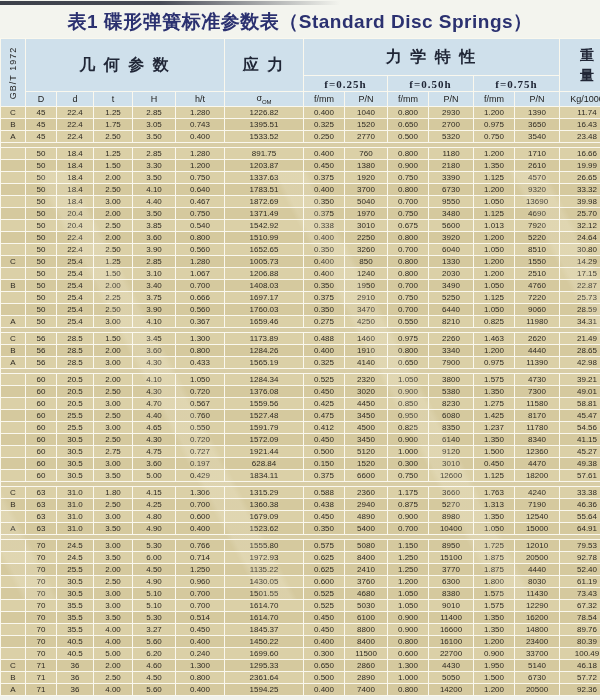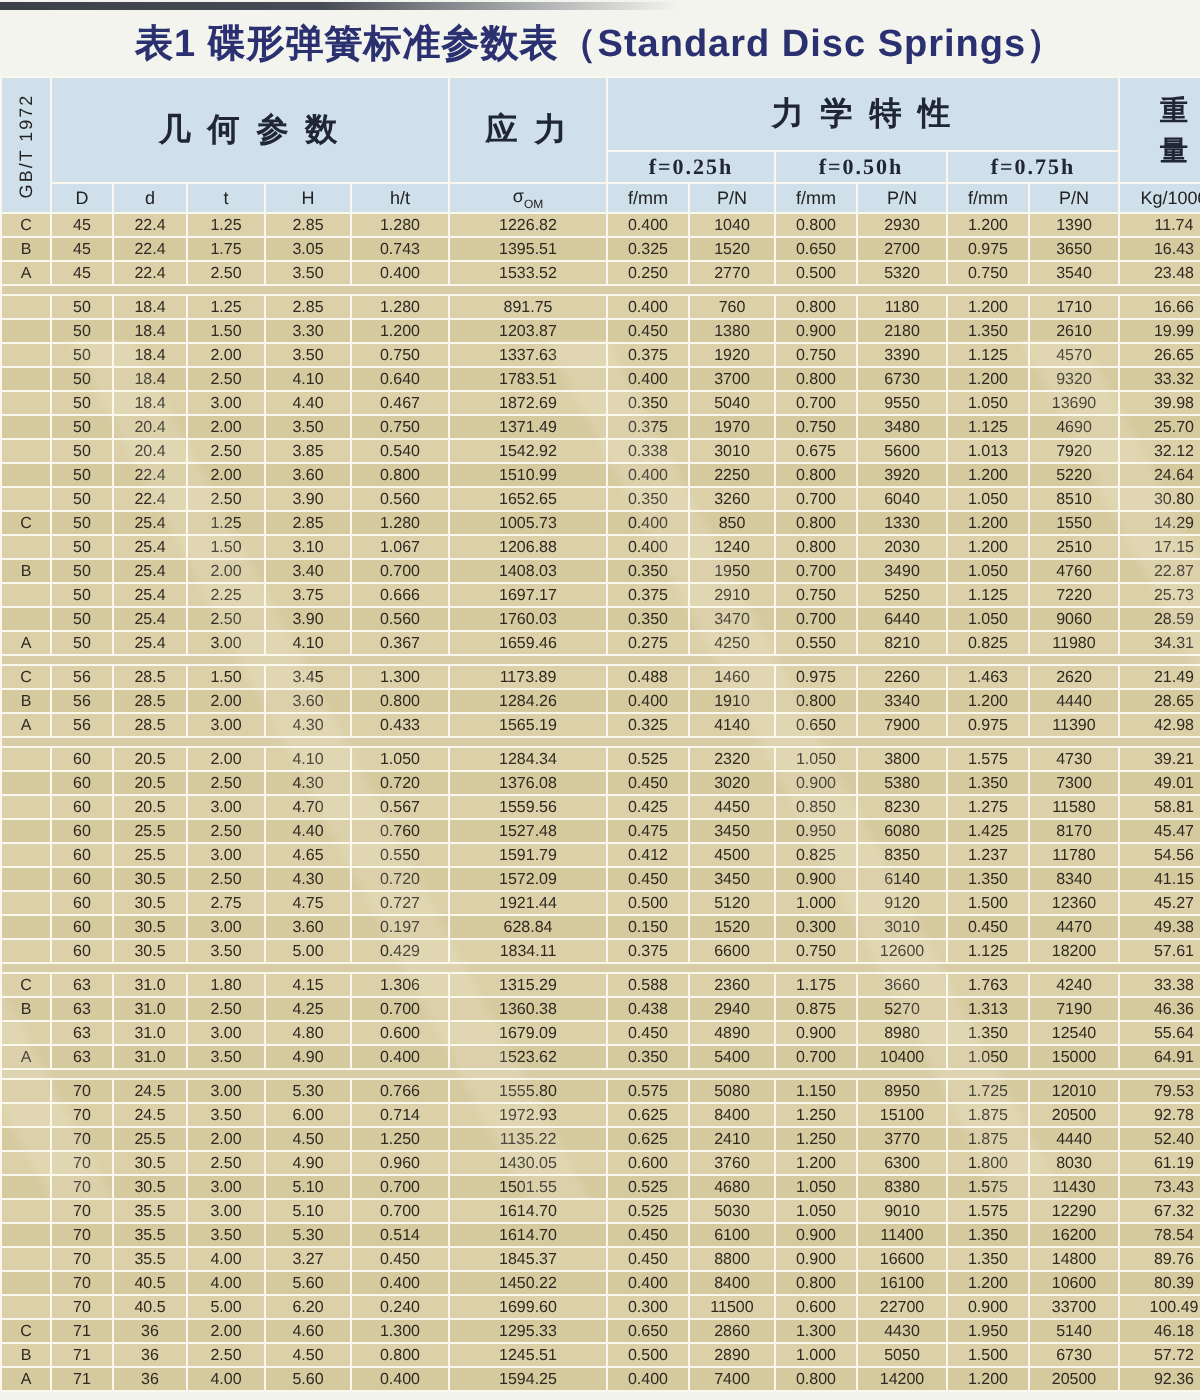--- a/index.html
+++ b/index.html
@@ -811,21 +811,21 @@
           <td>40.5</td>
           <td>4.00</td>
           <td>5.60</td>
           <td>0.400</td>
           <td>1450.22</td>
           <td>0.400</td>
           <td>8400</td>
           <td>0.800</td>
           <td>16100</td>
           <td>1.200</td>
-          <td>10600</td>
+          <td>23400</td>
           <td>80.39</td>
         </tr>
         <tr>
           <td></td>
           <td>70</td>
           <td>40.5</td>
           <td>5.00</td>
           <td>6.20</td>
           <td>0.240</td>
           <td>1699.60</td>
@@ -853,21 +853,21 @@
           <td>5140</td>
           <td>46.18</td>
         </tr>
         <tr>
           <td>B</td>
           <td>71</td>
           <td>36</td>
           <td>2.50</td>
           <td>4.50</td>
           <td>0.800</td>
-          <td>1245.51</td>
+          <td>2361.64</td>
           <td>0.500</td>
           <td>2890</td>
           <td>1.000</td>
           <td>5050</td>
           <td>1.500</td>
           <td>6730</td>
           <td>57.72</td>
         </tr>
         <tr>
           <td>A</td>

